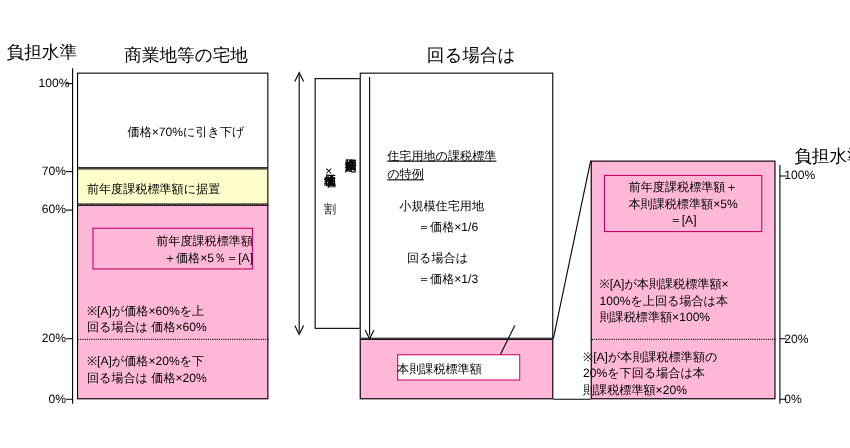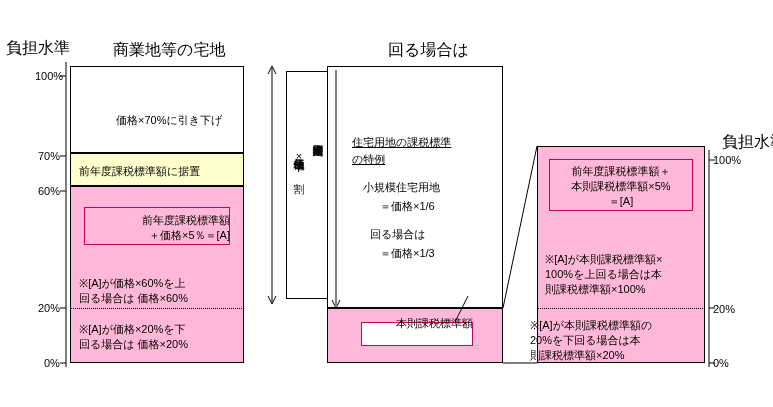--- a/index.html
+++ b/index.html
@@ -95,21 +95,21 @@
 <div class="box box-white" style="left:327px; top:66px; width:176px; height:242px;"></div>
 <div class="lbl" style="left:352px; top:134px; line-height:17px;text-decoration:underline;">住宅用地の課税標準
 の特例</div>
 <div class="lbl" style="left:363px; top:180px;">小規模住宅用地</div>
 <div class="lbl" style="left:380px; top:199px;">＝価格×1/6</div>
 <div class="lbl" style="left:370px; top:227px;">回る場合は</div>
 <div class="lbl" style="left:380px; top:246px;">＝価格×1/3</div>
 
 <div class="box box-pink" style="left:327px; top:308px; width:176px; height:55px;"></div>
 <div class="inner-box-white" style="left:361px; top:322px; width:112px; height:24px; border:1px solid #cc0066;"></div>
-<div class="lbl" style="left:361px; top:316px; width:112px; text-align:right;">本則課税標準額</div>
+<div class="lbl" style="left:361px; top:328px; width:112px; text-align:left;">本則課税標準額</div>
 
 <div class="box box-pink" style="left:537px; top:146px; width:168px; height:217px;"></div>
 <div class="inner-box" style="left:549px; top:159px; width:144px; height:52px;"></div>
 <div class="lbl txt-center" style="left:549px; top:164px; width:144px; line-height:15px;">前年度課税標準額＋
 本則課税標準額×5%
 ＝[A]</div>
 
 <div class="lbl" style="left:545px; top:252px; line-height:15px;">※[A]が本則課税標準額×
 100%を上回る場合は本
 則課税標準額×100%</div>

